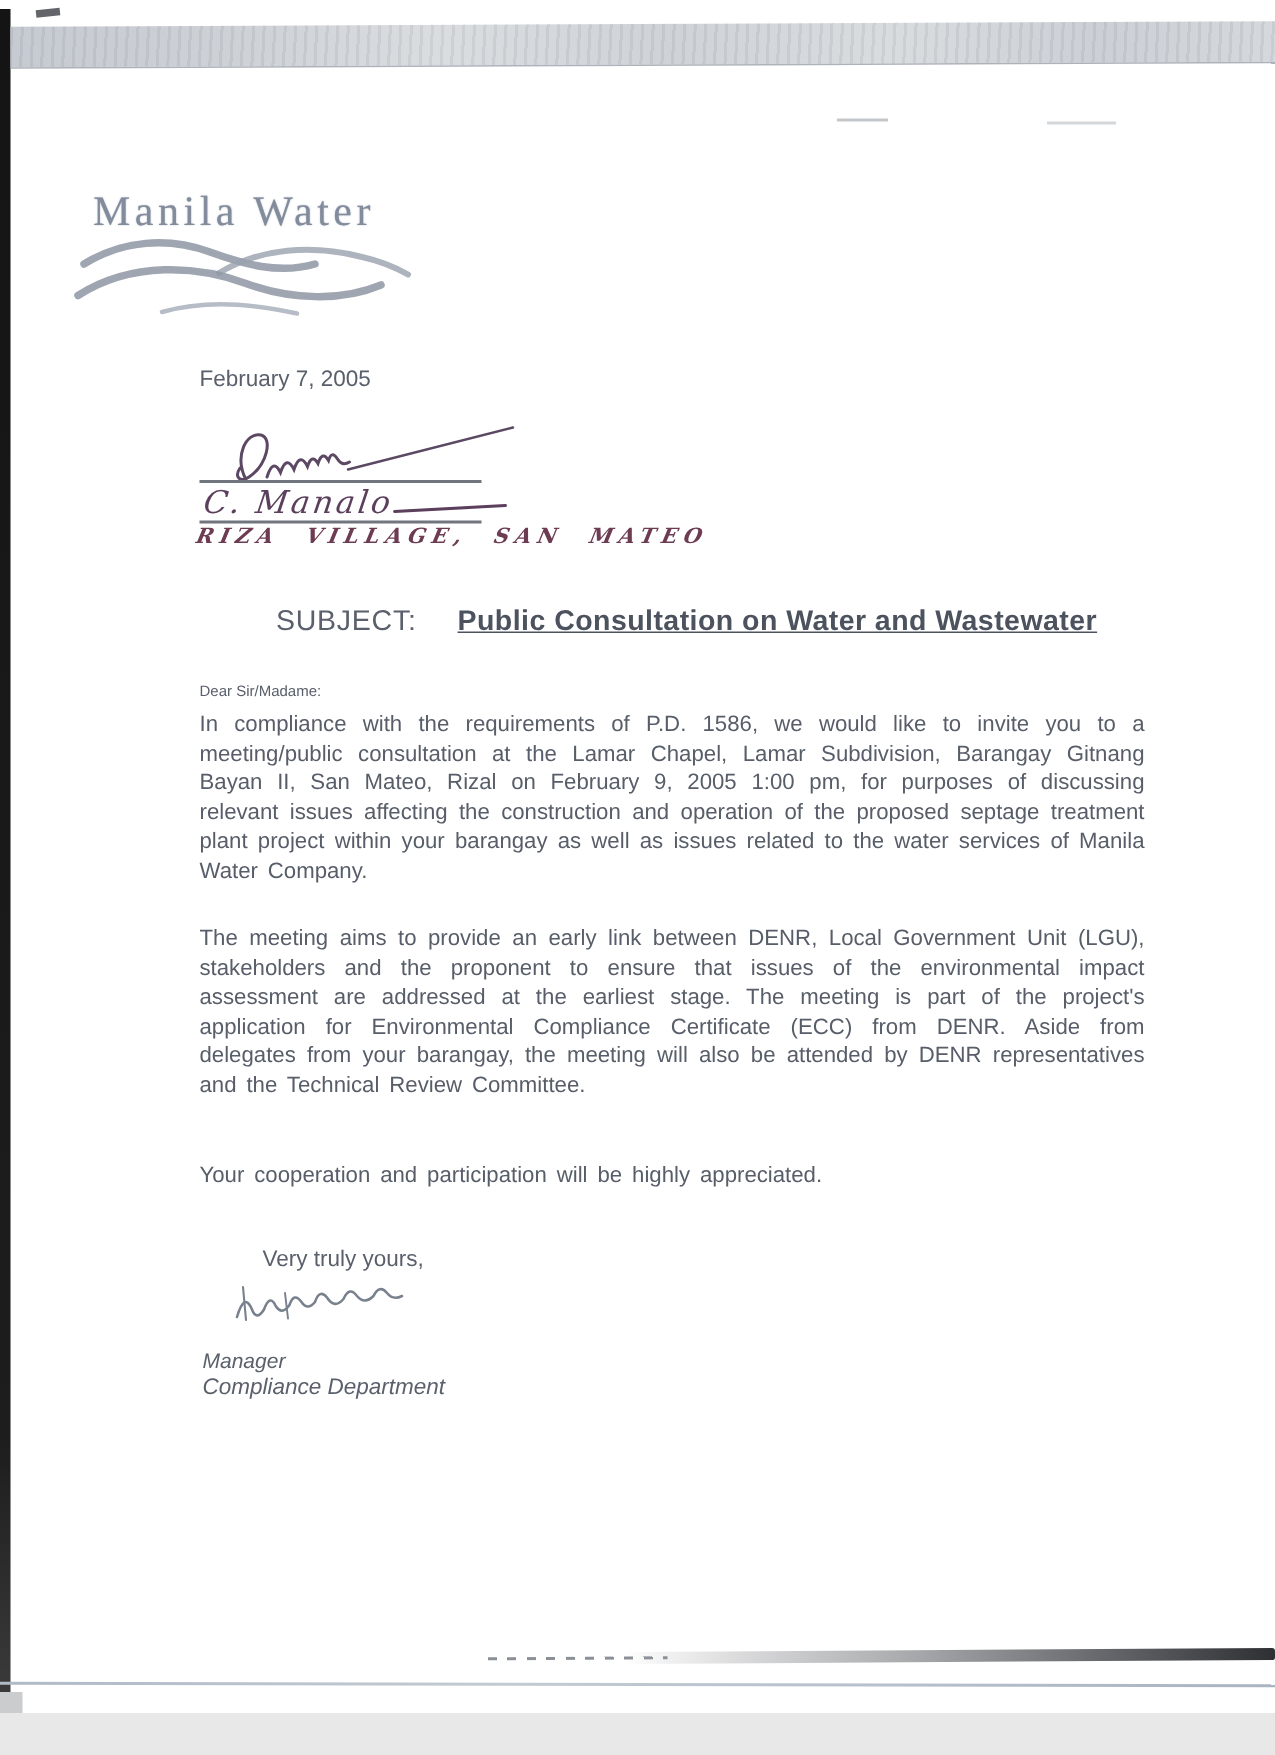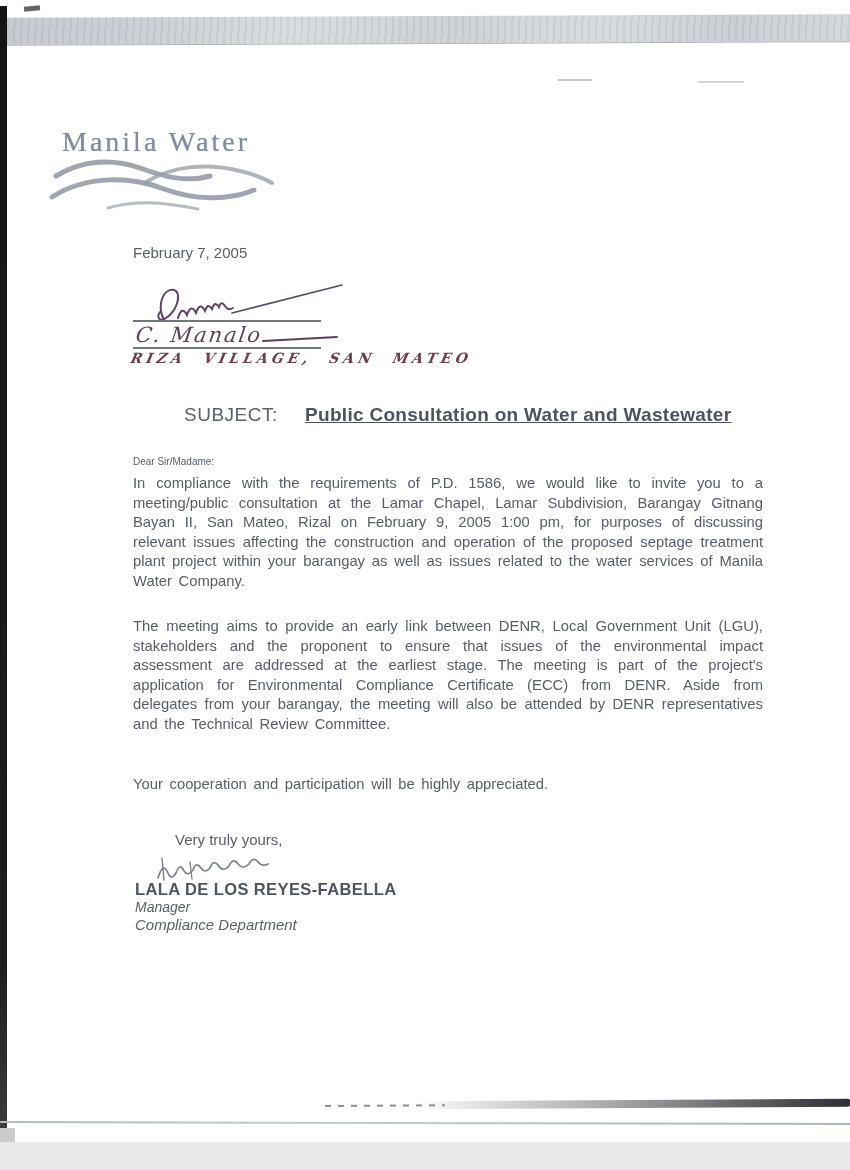--- a/index.html
+++ b/index.html
@@ -148,17 +148,16 @@
   <div class="para p3">Your cooperation and participation will be highly appreciated.</div>
 
   <div class="valediction">Very truly yours,</div>
   <div class="closing-sig">
     <svg width="130" height="26" viewBox="0 0 130 26" fill="none">
       <path d="M6 22 q5 -17 10 -5 q3 8 8 0 q4 -11 8 -2 q4 6 9 -1 q3 -9 8 -2 q4 6 9 0 q3 -9 8 -3 q5 8 11 1 q4 -9 9 -2 q5 6 11 0 q4 -8 9 -2 q4 5 10 2" stroke="#78818d" stroke-width="1.7" stroke-linecap="round"></path>
       <path d="M12 24 L10 2" stroke="#78818d" stroke-width="1.4" stroke-linecap="round"></path>
       <path d="M40 23 L38 6" stroke="#78818d" stroke-width="1.3" stroke-linecap="round"></path>
     </svg>
   </div>
-  <div class="signatory">LALA DE LOS REYES-FABELLA</div>
   <div class="sig-title">Manager</div>
   <div class="sig-dept">Compliance Department</div>
 
 </div>
 
 </body></html>

